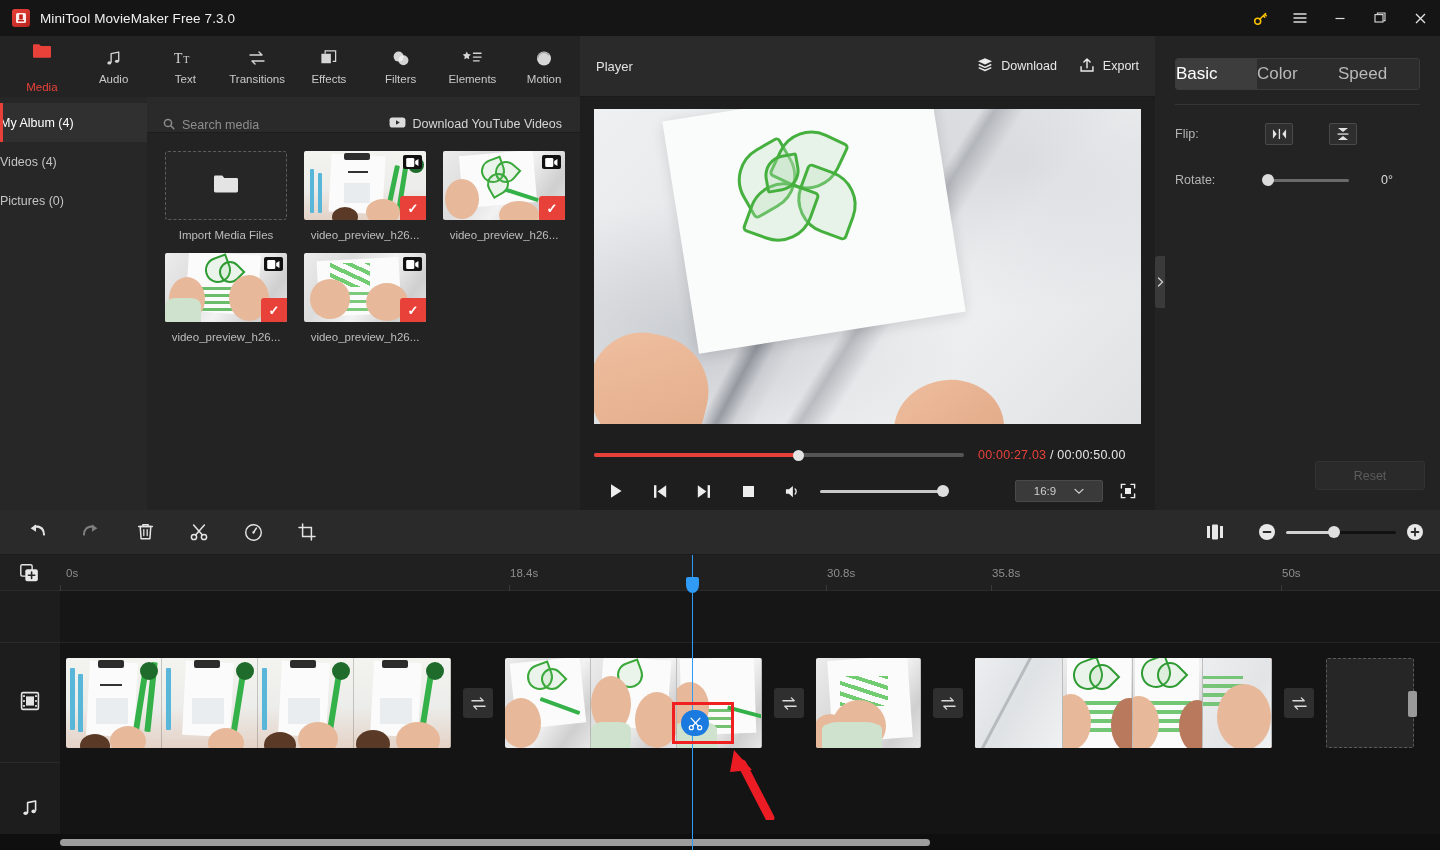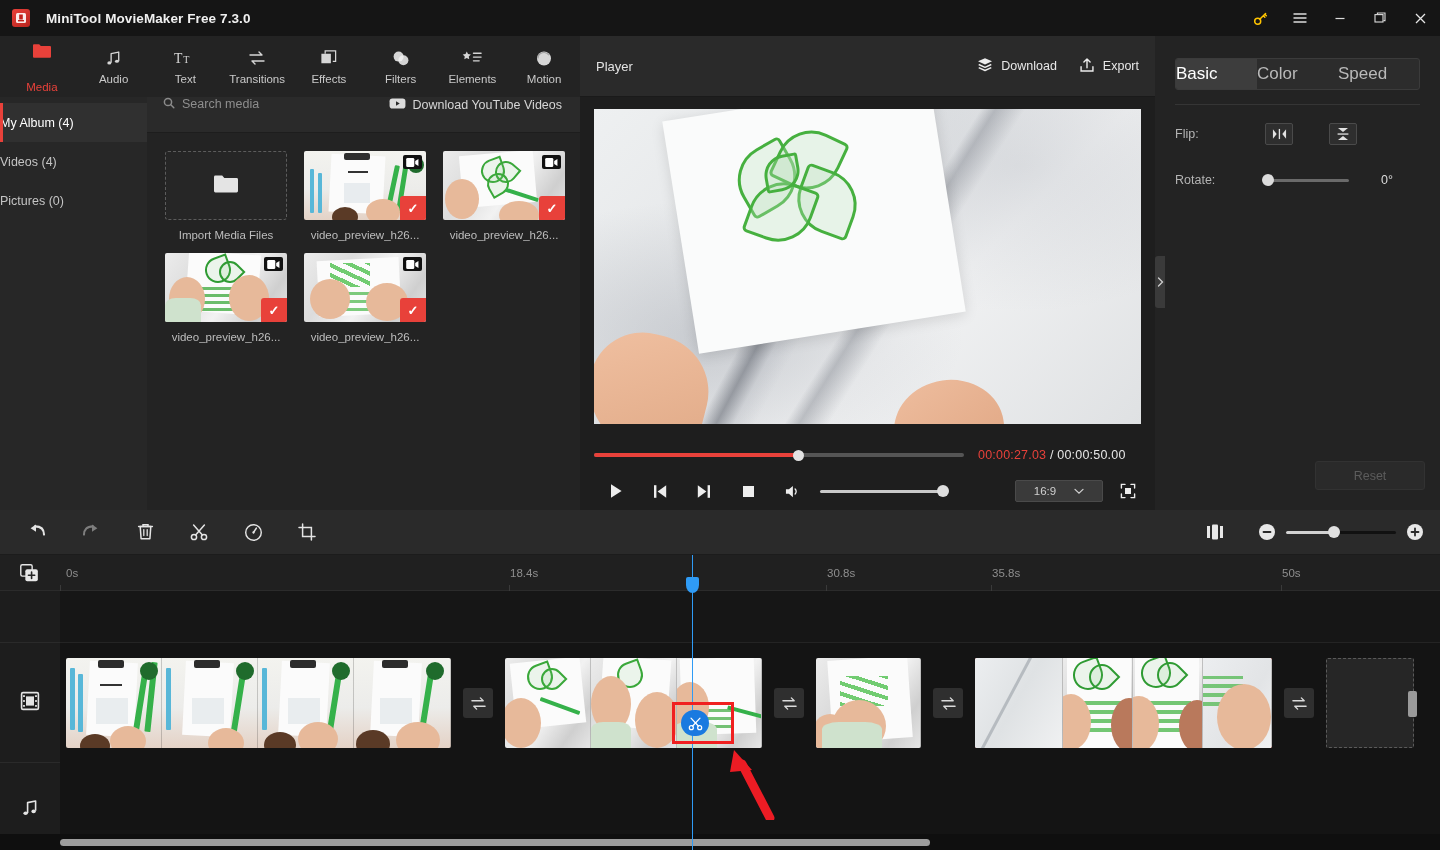--- a/index.html
+++ b/index.html
@@ -17,21 +17,21 @@
   .titlebar {
     position: absolute; top: 0; left: 0; width: 1440px; height: 36px;
     background: #151515; display: flex; align-items: center;
   }
   .app-logo {
     width: 18px; height: 18px; margin-left: 12px; border-radius: 3px;
     background: linear-gradient(145deg,#e8413a,#b9241e);
     display: flex; align-items: center; justify-content: center;
     font-size: 11px; color: #fff; font-weight: bold;
   }
-  .app-title { margin-left: 16px; font-size: 13.5px; color: #f0f0f0; font-weight: bold; letter-spacing: .1px; }
+  .app-title { margin-left: 10px; font-size: 13.5px; color: #f0f0f0; font-weight: normal; letter-spacing: .1px; }
   .tb-right { margin-left: auto; display: flex; align-items: center; height: 36px; }
   .tb-btn {
     width: 40px; height: 36px; display: flex; align-items: center; justify-content: center;
     color: #d9d9d9;
   }
 
   
   .navbar {
     position: absolute; top: 36px; left: 0; width: 580px; height: 61px;
     background: #232323; display: flex; align-items: center; padding-left: 6px;
@@ -53,21 +53,21 @@
   .cat-item {
     height: 39px; display: flex; align-items: center; 
     font-size: 12.5px; color: #c4c4c4; position: relative; cursor: pointer;
   }
   .cat-item.active { background: #303030; color: #fff; }
   .cat-item.active::before {
     content: ""; position: absolute; left: 0; top: 0; width: 3px; height: 39px; background: #e8413a;
   }
   .media-pane { flex: 1; height: 413px; background: #232323; position: relative; }
   .media-top {
-    height: 36px; display: flex; align-items: flex-start; background: #2a2a2a;
+    height: 36px; display: flex; align-items: flex-end; background: #2a2a2a;
     border-bottom: 1px solid #1d1d1d;
   }
   .search-box { display: flex; align-items: center; gap: 7px; padding-left: 16px; flex: 1; }
   .search-box .s-ico { color: #8b8b8b; font-size: 11px; }
   .search-input {
     background: transparent; border: none; outline: none; color: #d0d0d0;
     font-size: 12.5px; font-family: "Liberation Sans", sans-serif; width: 200px;
   }
   .search-input::placeholder { color: #8e8e8e; }
   .dl-yt { display: flex; align-items: center; gap: 7px; padding-right: 18px; font-size: 12.5px; color: #d6d6d6; cursor: pointer; }

